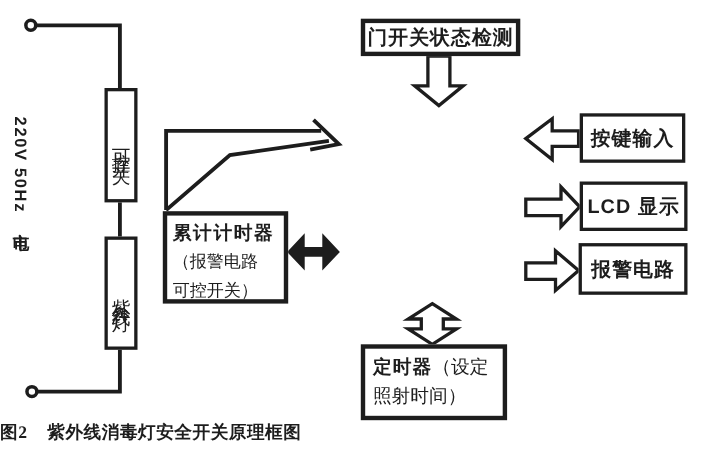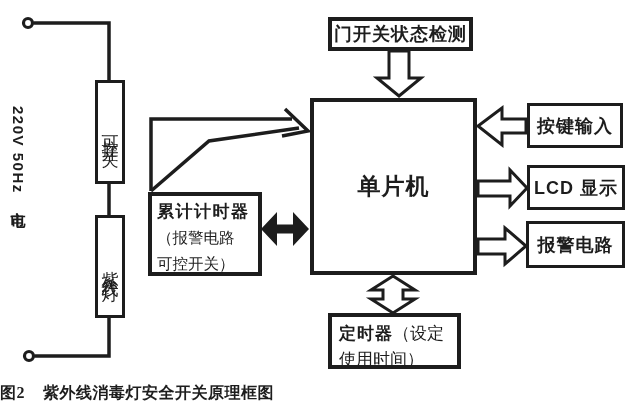--- a/index.html
+++ b/index.html
@@ -33,21 +33,21 @@
   #lcd-box{left:527px;top:165px;width:98px;height:45px;font-size:18px;font-weight:bold;}
   #alarm-box{left:526px;top:221px;width:99px;height:47px;font-size:18px;font-weight:bold;letter-spacing:1px;}
   #switch-box{left:95px;top:80px;width:30px;height:104px;}
   #uvlamp-box{left:95px;top:215px;width:30px;height:103px;}
   #accum-box{
     left:148px;top:192px;width:114px;height:84px;
     display:block;padding:3px 0 0 5px;line-height:26px;font-size:15.5px;
   }
   #accum-box .t{font-size:17px;font-weight:bold;letter-spacing:1.5px;}
   #settimer-box{
-    left:328px;top:313px;width:133px;height:56px;
+    left:328px;top:313px;width:133px;height:69px;
     display:block;padding:4px 0 0 7px;line-height:26px;font-size:17px;
   }
   #settimer-box .t{font-weight:bold;letter-spacing:1px;}
   #caption{
     position:absolute;left:0;top:383px;width:642px;
     font-family:"Liberation Serif",serif;font-size:16px;font-weight:bold;
     letter-spacing:0.5px;
   }
   #caption .fig{margin-right:18px;}
 </style>
@@ -87,23 +87,20 @@
     <span class="vtext">可控开关</span>
   </div>
   <div class="box vbox" id="uvlamp-box">
     <span class="vtext">紫外线灯</span>
   </div>
 
   <div class="box" id="door-box">
     <span class="label-h">门开关状态检测</span>
   </div>
 
-  <div class="box" id="mcu-box">
-    <span class="label-h">单片机</span>
-  </div>
 
   <div class="box thin" id="lcd-box">
     <span class="label-h">LCD 显示</span>
   </div>
   <div class="box thin" id="key-box">
     <span class="label-h">按键输入</span>
   </div>
   <div class="box thin" id="alarm-box">
     <span class="label-h">报警电路</span>
   </div>
@@ -111,20 +108,20 @@
   <div class="box" id="accum-box">
     <div><span class="t">累计计时器</span></div>
     <div>（报警电路</div>
     <div>可控开关）</div>
   </div>
 
   <div class="box" id="settimer-box">
     <div>
       <span class="t">定时器</span><span>（设定</span>
     </div>
-    <div>使用时间）</div>
+    <div>照射时间）</div>
   </div>
 
   <div id="caption">
     <span class="fig">图2</span><span>紫外线消毒灯安全开关原理框图</span>
   </div>
 
 </div>
 
 </body></html>

